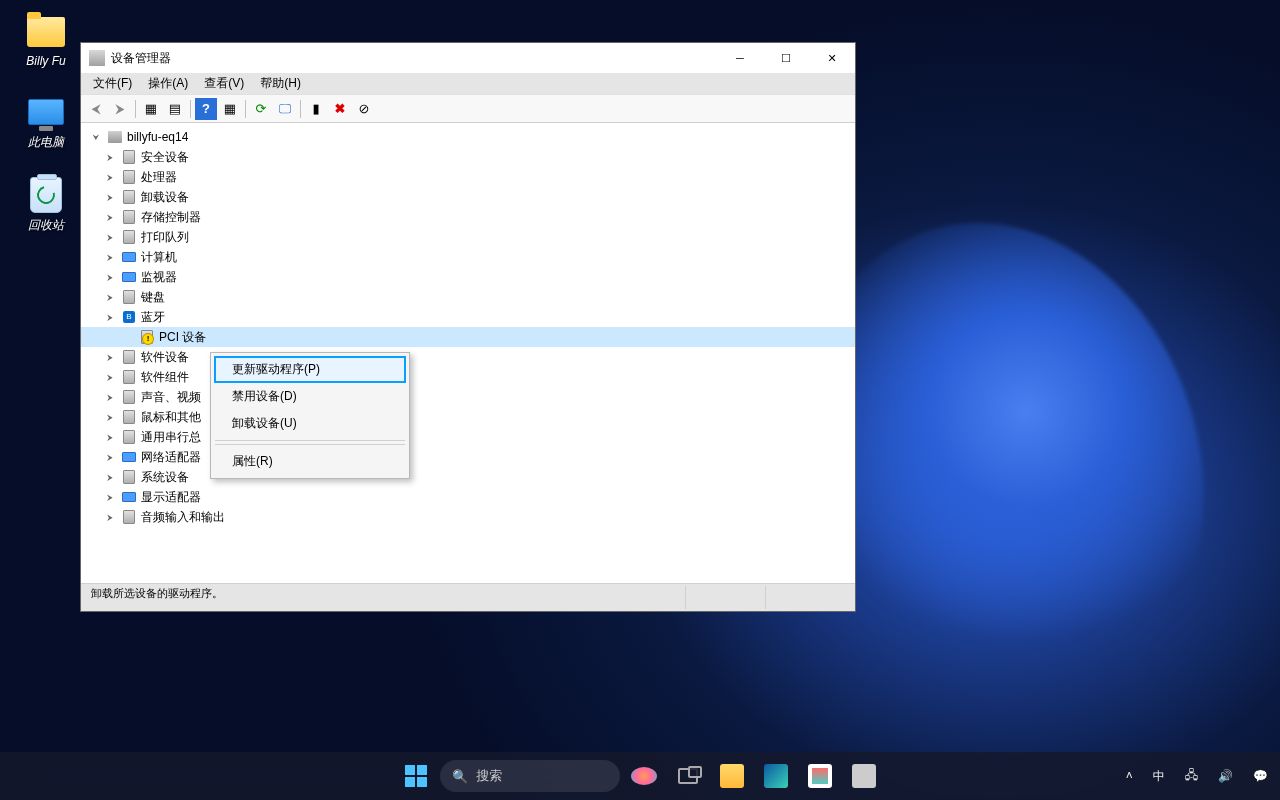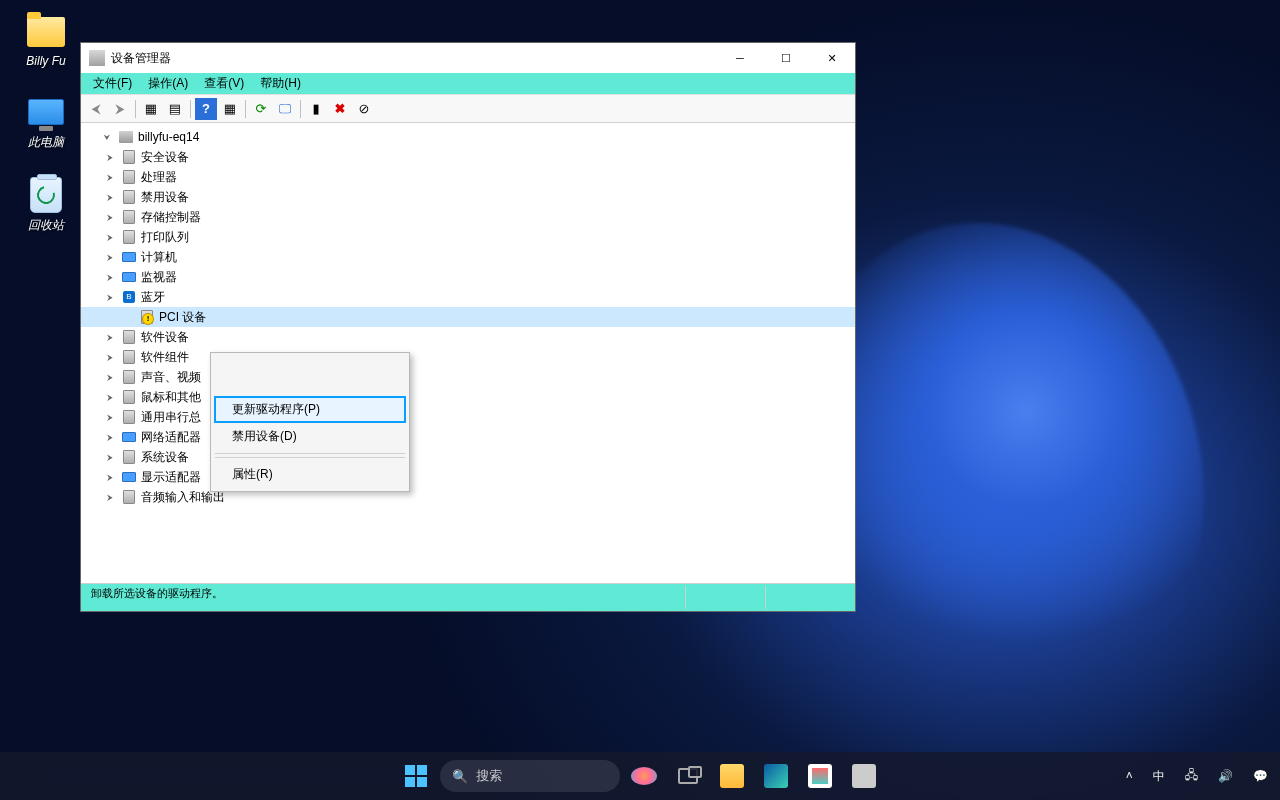--- a/index.html
+++ b/index.html
@@ -16,21 +16,21 @@
 .desktop-icon .lbl { color:#fff; font-size:12px; text-align:center; text-shadow:1px 1px 2px rgba(0,0,0,.8); }
 .folder-ico { width:38px; height:30px; background:linear-gradient(#ffe9a0,#ffc93c); border-radius:2px 2px 3px 3px; position:relative; }
 .folder-ico::before { content:""; position:absolute; top:-5px; left:0; width:14px; height:7px; background:#ffc93c; border-radius:2px 2px 0 0; }
 .pc-ico { width:36px; height:26px; background:linear-gradient(#5ab5ff,#2a8de8); border-radius:2px; border:1px solid #1a6bc0; position:relative; }
 .pc-ico::after { content:""; position:absolute; bottom:-7px; left:10px; width:14px; height:5px; background:#888; border-radius:1px; }
 .recycle-ico { width:32px; height:36px; background:linear-gradient(#e8f4ff,#c8e0f8); border-radius:3px 3px 5px 5px; border:1px solid #a0c0e0; position:relative; display:flex; align-items:center; justify-content:center; }
 .recycle-ico::before { content:""; position:absolute; top:-4px; left:6px; width:18px; height:4px; background:#c8e0f8; border:1px solid #a0c0e0; border-radius:2px; }
 .recycle-arrows { width:18px; height:18px; border:2px solid #0a9648; border-radius:50%; border-top-color:transparent; transform:rotate(30deg); }
 
 
-.window { position:absolute; left:80px; top:42px; width:776px; height:570px; background:#5eead4; border:1px solid #666; display:flex; flex-direction:column; }
+.window { position:absolute; left:80px; top:42px; width:776px; height:570px; background:#e5e5e5; border:1px solid #666; display:flex; flex-direction:column; }
 .titlebar { height:30px; display:flex; align-items:center; padding-left:8px; background:#fff; }
 .titlebar .app-ico { width:16px; height:16px; background:linear-gradient(#d8d8d8,#a0a0a0); margin-right:6px; }
 .titlebar .title { font-size:12px; flex:1; }
 .titlebar .winbtn { width:46px; height:30px; display:flex; align-items:center; justify-content:center; font-size:11px; cursor:pointer; }
 
 .menubar { height:22px; display:flex; align-items:center; padding:0 4px; font-size:12px; border-bottom:1px solid #e0e0e0; }
 .menubar .m { padding:2px 8px; cursor:pointer; }
 
 .toolbar { height:28px; display:flex; align-items:center; padding:0 4px; gap:2px; border-bottom:1px solid #d0d0d0; background:#f8f8f8; }
 .toolbar .tb { width:22px; height:22px; display:flex; align-items:center; justify-content:center; cursor:pointer; font-size:13px; }
@@ -45,35 +45,35 @@
 .statusbar .sb1 { flex:1; }
 .statusbar .sb2 { width:80px; border-left:1px solid #d0d0d0; }
 .statusbar .sb3 { width:80px; border-left:1px solid #d0d0d0; }
 
 .node { display:flex; align-items:center; height:20px; padding-left:4px; cursor:pointer; white-space:nowrap; }
 .node.selected { background:#cce8ff; }
 .node .chev { width:14px; font-size:10px; color:#666; text-align:center; }
 .node .chev.open::before { content:"⮟"; font-size:8px; }
 .node .chev.closed::before { content:"⮞"; font-size:8px; }
 .node .dev-ico { width:16px; height:16px; margin:0 4px; display:inline-flex; align-items:center; justify-content:center; font-size:12px; }
-.indent0 { padding-left:19px; }
+.indent0 { padding-left:8px; }
 .indent1 { padding-left:22px; }
 .indent2 { padding-left:40px; }
 
 .pc-small { width:14px; height:12px; background:linear-gradient(#d0d0d0,#999); border-radius:1px; }
 .generic-ico { width:12px; height:14px; background:linear-gradient(#e0e0e0,#b0b0b0); border:1px solid #888; border-radius:1px; }
 .monitor-ico { width:14px; height:10px; background:#4a9eff; border:1px solid #2a6ec0; border-radius:1px; }
 .bt-ico { width:12px; height:12px; background:#0a6ed1; border-radius:2px; color:#fff; font-size:8px; line-height:12px; text-align:center; }
 .warn-ico { position:relative; }
 .warn-ico::after { content:"!"; position:absolute; right:-2px; bottom:-2px; width:10px; height:10px; background:#ffd800; border:1px solid #c09000; border-radius:50%; font-size:8px; font-weight:bold; line-height:9px; text-align:center; color:#000; }
 
 
 .context-menu { position:absolute; left:210px; top:352px; width:200px; background:#f5f5f5; border:1px solid #b8b8b8; box-shadow:3px 3px 6px rgba(0,0,0,.25); padding:3px; font-size:12px; }
 .context-menu .cmi { padding:5px 18px; cursor:pointer; }
-.context-menu .cmi.highlighted { border:2px solid #0a9eff; background:#e8f4ff; padding:3px 16px;margin-top:40px; }
+.context-menu .cmi.highlighted { border:2px solid #0a9eff; background:#e8f4ff; padding:3px 16px; }
 .context-menu .cmsep { height:1px; background:#d0d0d0; margin:3px 1px; }
 
 
 .taskbar { position:absolute; bottom:0; left:0; right:0; height:48px; background:rgba(20,25,45,.85); backdrop-filter:blur(20px); display:flex; align-items:center; }
 .taskbar-center { position:absolute; left:50%; transform:translateX(-50%); display:flex; align-items:center; gap:4px; }
 .tbi { width:40px; height:40px; display:flex; align-items:center; justify-content:center; border-radius:4px; cursor:pointer; }
 .start-ico { width:22px; height:22px; display:grid; grid-template:1fr 1fr/1fr 1fr; gap:2px; }
 .start-ico span { background:#4cc2ff; }
 .search-box { width:180px; height:32px; background:rgba(255,255,255,.1); border-radius:16px; display:flex; align-items:center; padding:0 12px; gap:8px; color:#ccc; font-size:13px; }
 .tbi .app-i { width:24px; height:24px; border-radius:3px; }
@@ -167,21 +167,21 @@
         <span class="dev-ico">
           <div class="generic-ico"></div>
         </span>
         <span>处理器</span>
       </div>
       <div class="node indent1">
         <span class="chev closed"></span>
         <span class="dev-ico">
           <div class="generic-ico"></div>
         </span>
-        <span>禁用设备</span>
+        <span>卸载设备</span>
       </div>
       <div class="node indent1">
         <span class="chev closed"></span>
         <span class="dev-ico">
           <div class="generic-ico"></div>
         </span>
         <span>存储控制器</span>
       </div>
       <div class="node indent1">
         <span class="chev closed"></span>
@@ -196,20 +196,27 @@
           <div class="monitor-ico"></div>
         </span>
         <span>计算机</span>
       </div>
       <div class="node indent1">
         <span class="chev closed"></span>
         <span class="dev-ico">
           <div class="monitor-ico"></div>
         </span>
         <span>监视器</span>
+      </div>
+      <div class="node indent1">
+        <span class="chev closed"></span>
+        <span class="dev-ico">
+          <div class="generic-ico"></div>
+        </span>
+        <span>键盘</span>
       </div>
       <div class="node indent1">
         <span class="chev closed"></span>
         <span class="dev-ico">
           <div class="bt-ico">B</div>
         </span>
         <span>蓝牙</span>
       </div>
       <div class="node indent2 selected">
         <span class="chev"></span>
@@ -285,20 +292,21 @@
   <div class="statusbar">
     <div class="sb1">卸载所选设备的驱动程序。</div>
     <div class="sb2"></div>
     <div class="sb3"></div>
   </div>
 </div>
 
 <div class="context-menu" id="ctxmenu">
     <div class="cmi highlighted">更新驱动程序(P)</div>
     <div class="cmi ">禁用设备(D)</div>
+    <div class="cmi ">卸载设备(U)</div>
     <div class="cmsep"></div>
     <div class="cmsep"></div>
     <div class="cmi ">属性(R)</div>
   </div>
 
 <div class="taskbar">
   <div class="taskbar-center">
     <div class="tbi">
         <div class="start-ico">
           <span></span>

